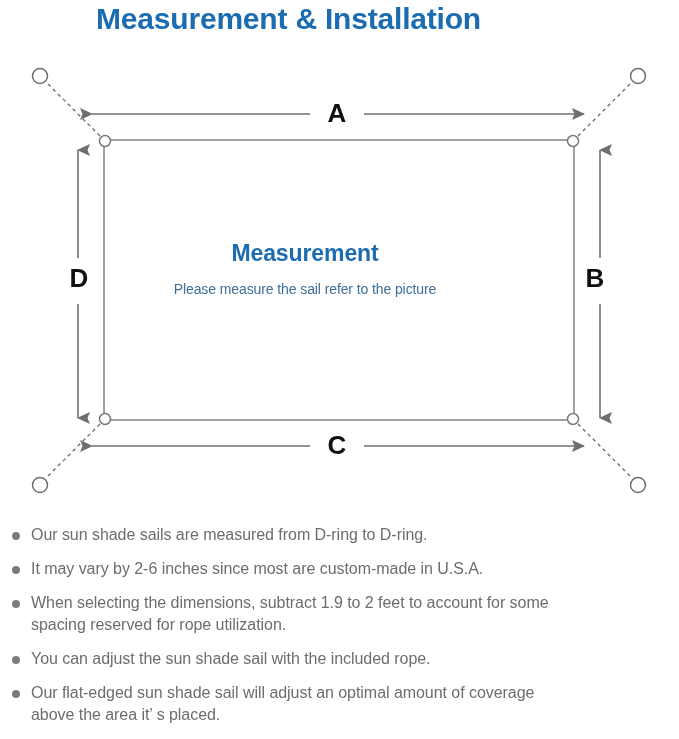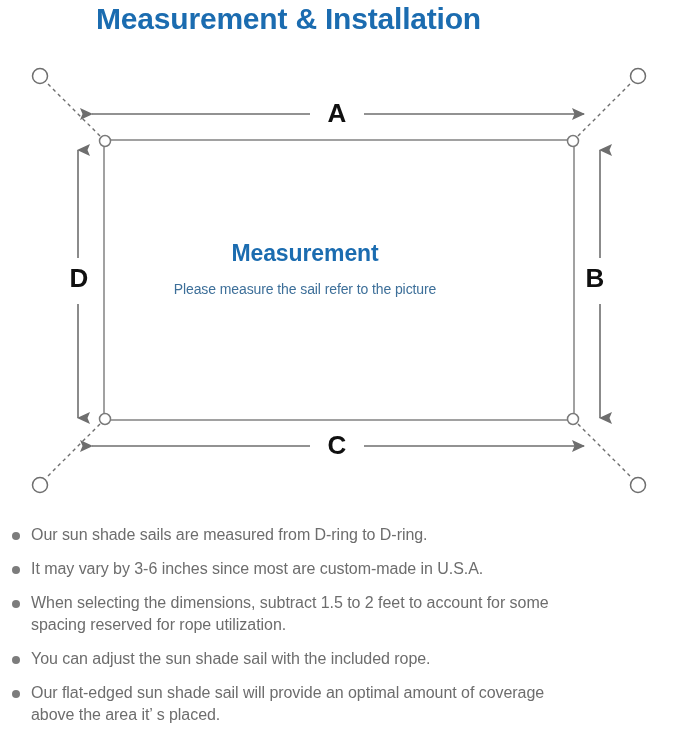--- a/index.html
+++ b/index.html
@@ -197,29 +197,29 @@
     <div class="center-sub">Please measure the sail refer to the picture</div>
   </div>
 
   <div class="bullets">
     <div class="bullet-row">
       <span class="bullet-dot"></span>
       <span class="bullet-text">Our sun shade sails are measured from D-ring to D-ring.</span>
     </div>
     <div class="bullet-row">
       <span class="bullet-dot"></span>
-      <span class="bullet-text">It may vary by 3-6 inches since most are custom-made in U.S.A.</span>
-    </div>
-    <div class="bullet-row">
-      <span class="bullet-dot"></span>
-      <span class="bullet-text">When selecting the dimensions, subtract 1.5 to 2 feet to account for some spacing reserved for rope utilization.</span>
+      <span class="bullet-text">It may vary by 2-6 inches since most are custom-made in U.S.A.</span>
+    </div>
+    <div class="bullet-row">
+      <span class="bullet-dot"></span>
+      <span class="bullet-text">When selecting the dimensions, subtract 1.9 to 2 feet to account for some spacing reserved for rope utilization.</span>
     </div>
     <div class="bullet-row">
       <span class="bullet-dot"></span>
       <span class="bullet-text">You can adjust the sun shade sail with the included rope.</span>
     </div>
     <div class="bullet-row">
       <span class="bullet-dot"></span>
-      <span class="bullet-text">Our flat-edged sun shade sail will provide an optimal amount of coverage above the area it’ s placed.</span>
+      <span class="bullet-text">Our flat-edged sun shade sail will adjust an optimal amount of coverage above the area it’ s placed.</span>
     </div>
   </div>
 
 </div>
 
 </body></html>

